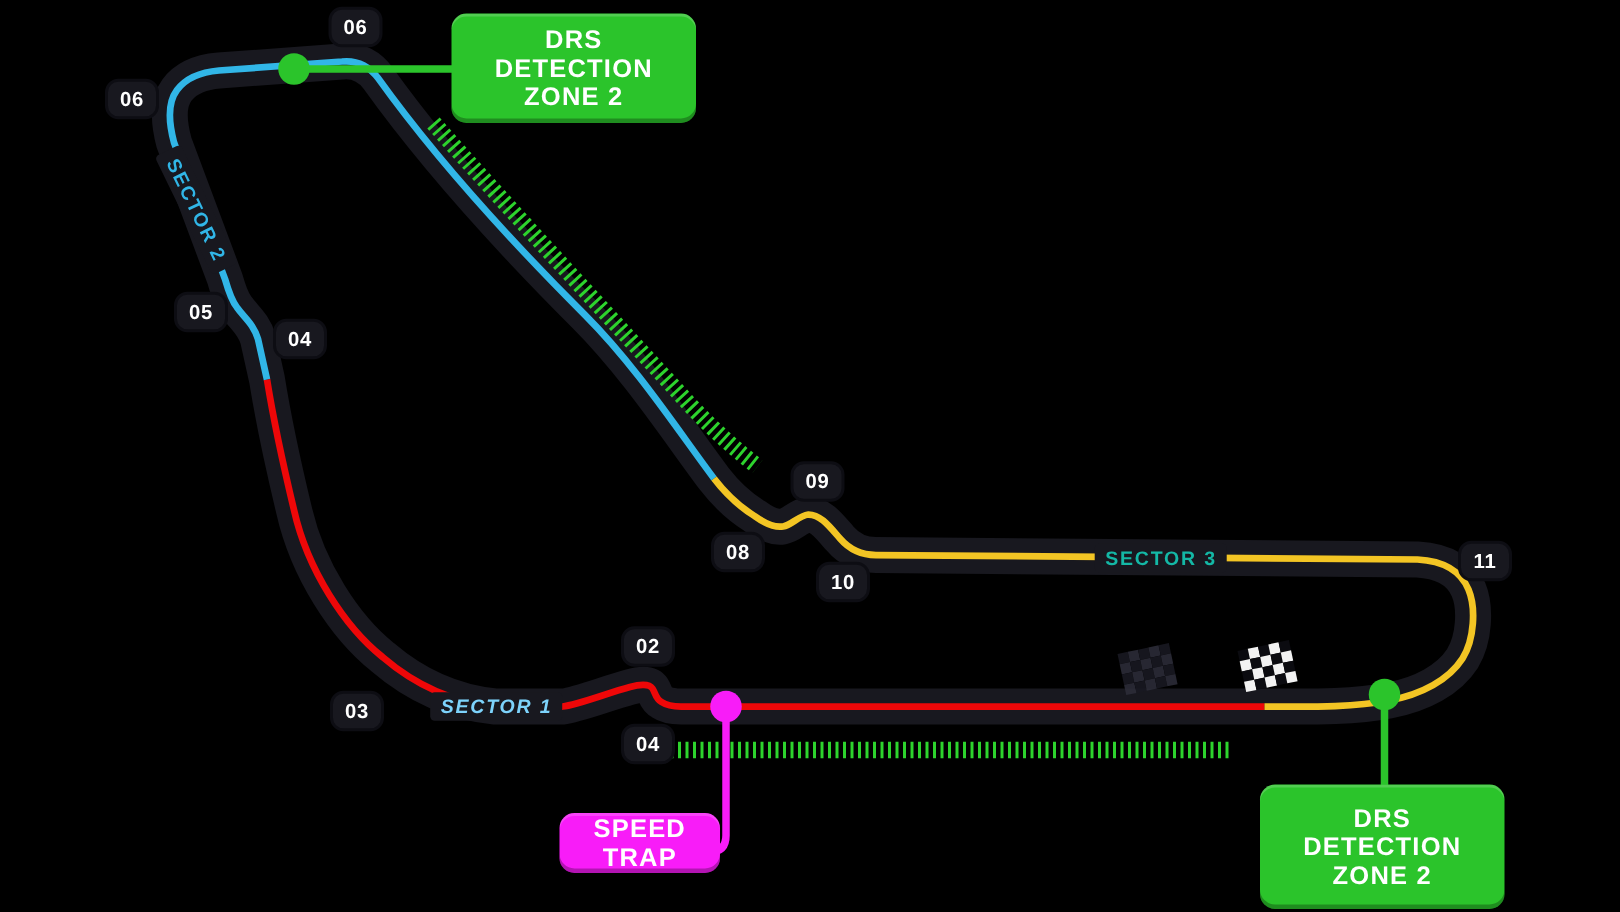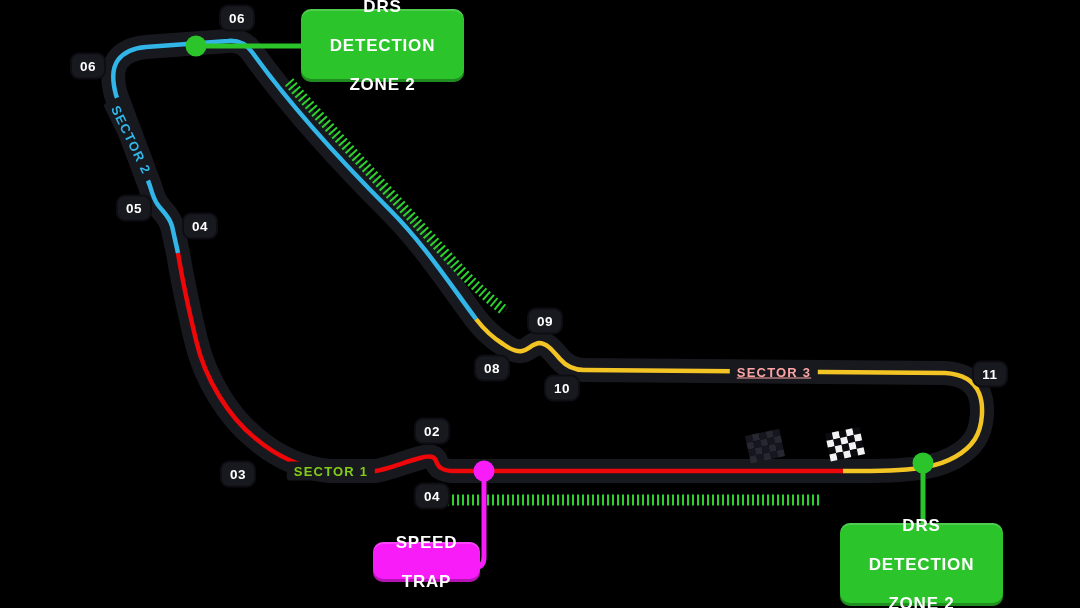--- a/index.html
+++ b/index.html
@@ -17,32 +17,31 @@
     color:#fff;font-size:13.5px;font-weight:700;letter-spacing:.5px;
     display:flex;align-items:center;justify-content:center;
   }
 
   
   .seclabel{
     position:absolute;z-index:2;transform:translate(-50%,-50%);
     background:#18181f;padding:2px 7px;border-radius:3px;
     font-size:13px;font-weight:700;letter-spacing:1.2px;white-space:nowrap;
   }
-  .seclabel.s1{color:#84cc16;}
+  .seclabel.s1{color:#7dd3fc;font-style:italic;}
   .seclabel.s2{color:#31b6e7;transform:translate(-50%,-50%) rotate(64deg);}
-  .seclabel.s3{color:#fca5a5;text-decoration:underline;}
+  .seclabel.s3{color:#14b8a6;}
 
   
   .callout{
     position:absolute;z-index:4;border-radius:10px;box-sizing:border-box;
     display:flex;flex-direction:column;align-items:center;justify-content:center;
     color:#fff;font-weight:700;text-align:center;font-size:17px;line-height:1.13;
     letter-spacing:.8px;
     box-shadow:inset 0 2px 0 rgba(255,255,255,.18), inset 0 -3px 0 rgba(0,0,0,.28);
-    gap:20px;
   }
   .callout.green{background:#2bc42b;}
   .callout.magenta{background:#f81cf8;}
   .callout span{display:block;}
 </style>
 </head>
 <body>
 
 <div id="stage">
 

